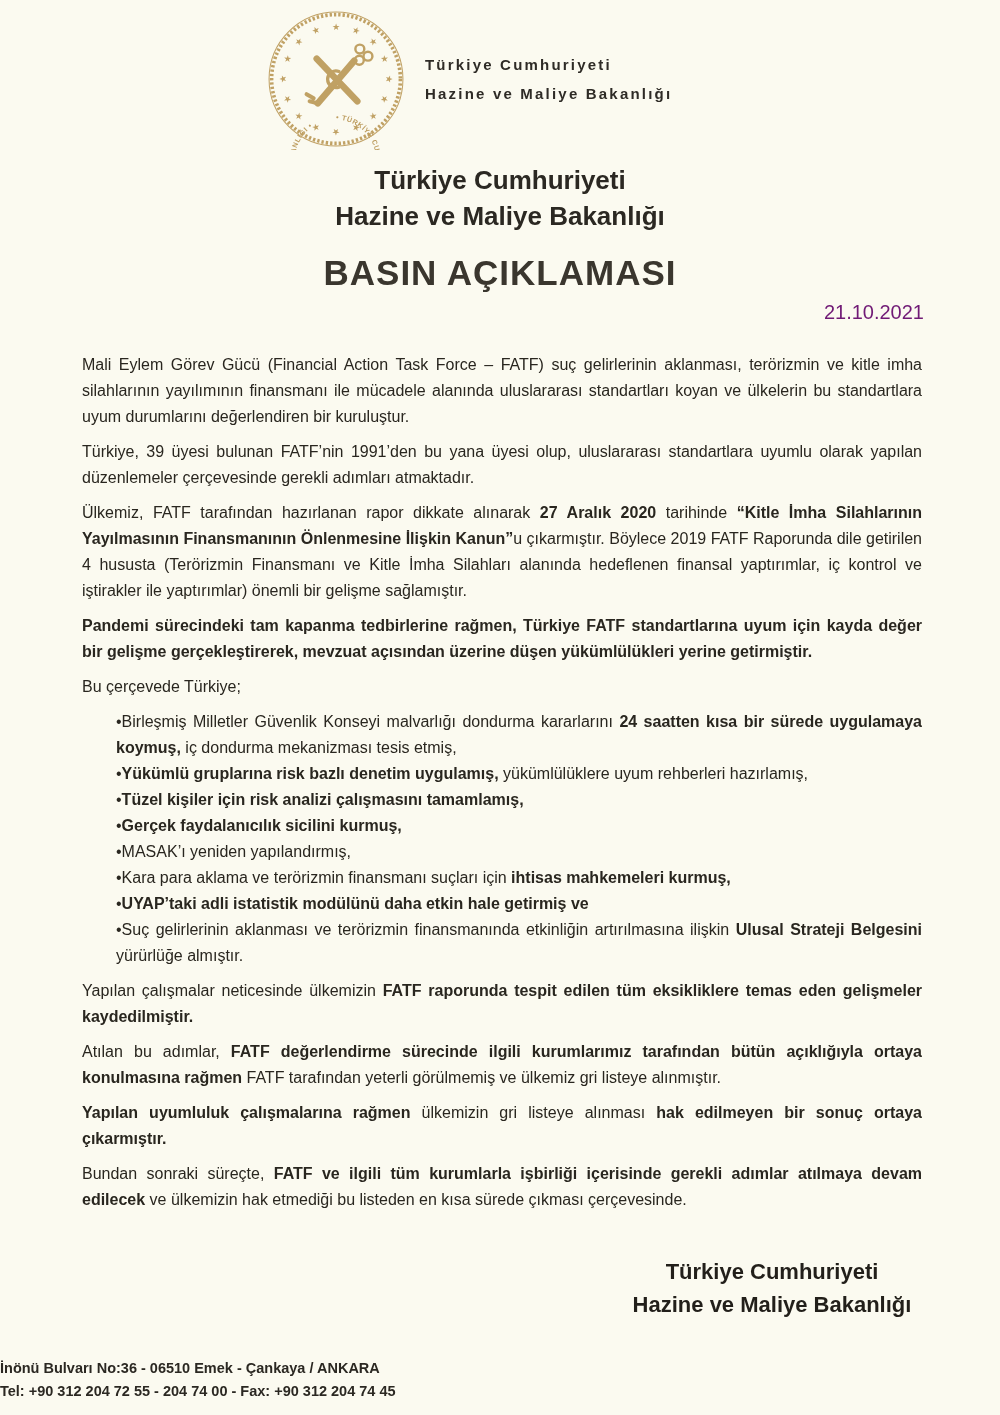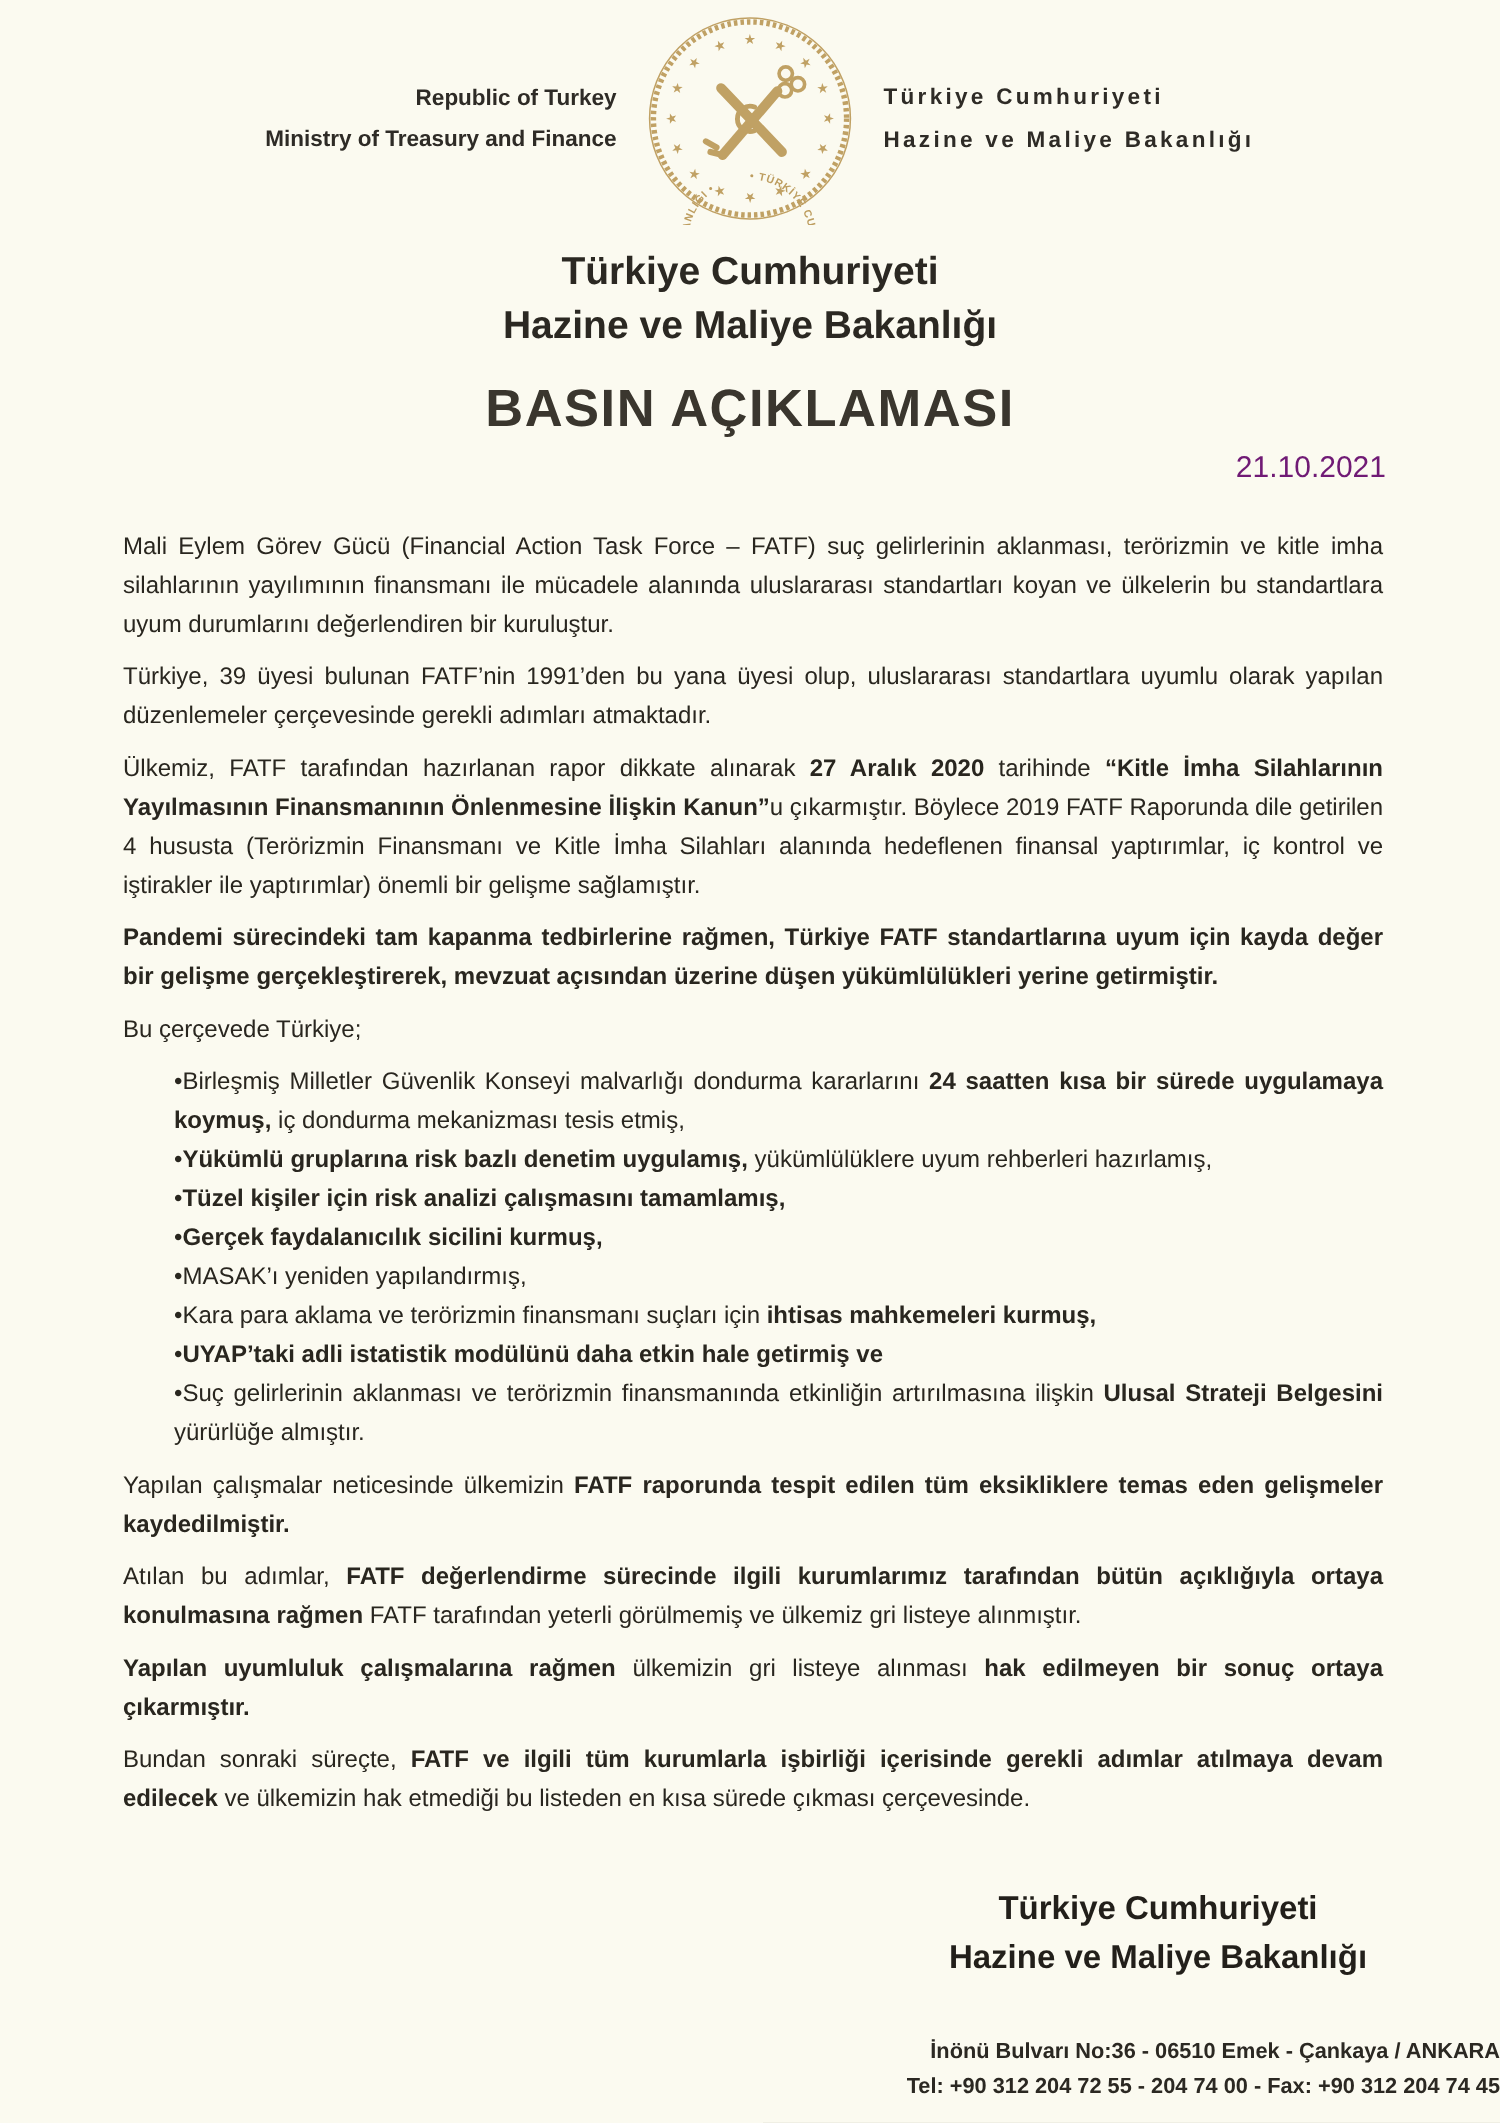--- a/index.html
+++ b/index.html
@@ -25,32 +25,28 @@
   .date  { margin-top:8px; text-align:right; padding-right:76px; font-size:20px; color:#701a75; }
   
   .content { margin:28px 78px 0 78px; font-size:16px; line-height:26px; text-align:justify; }
   .content p { margin:0 0 9px 4px; }
   .bullets { margin:0 0 9px 38px; }
   .bullets p { margin:0; }
   b { font-weight:bold; }
   
   .signature { margin:42px 28px 0 auto; width:400px; text-align:center; font-weight:bold; font-size:22px; line-height:1.5; color:#221f1a; }
   
-  .footer { position:absolute; left:0; right:0; bottom:12px; text-align:right; font-weight:bold; font-size:14.5px; line-height:1.6; color:#2b2822; }
+  .footer { position:absolute; left:0; right:0; bottom:12px; text-align:left; font-weight:bold; font-size:14.5px; line-height:1.6; color:#2b2822; }
 </style>
 </head>
 <body>
 
 <div class="page">
 
   <header class="header">
-    <div class="hcol left">
-      <div>Republic of Turkey</div>
-      <div>Ministry of Treasury and Finance</div>
-    </div>
 
     <svg class="emblem" viewBox="0 0 140 140" xmlns="http://www.w3.org/2000/svg">
 
       <circle cx="70" cy="70" r="66" fill="none" stroke="#c0a164" stroke-width="1"></circle>
       <circle cx="70" cy="70" r="63.5" fill="none" stroke="#c0a164" stroke-width="3.6" stroke-dasharray="2.3 2"></circle>
 
       <g fill="#c0a164" font-size="9" text-anchor="middle" font-family="'DejaVu Sans', sans-serif">
         <text x="70" y="18" dy="3.2">★</text>
         <text x="89.9" y="22" dy="3.2" transform="rotate(22.5 89.9 22)">★</text>
         <text x="106.8" y="33.2" dy="3.2" transform="rotate(45 106.8 33.2)">★</text>

